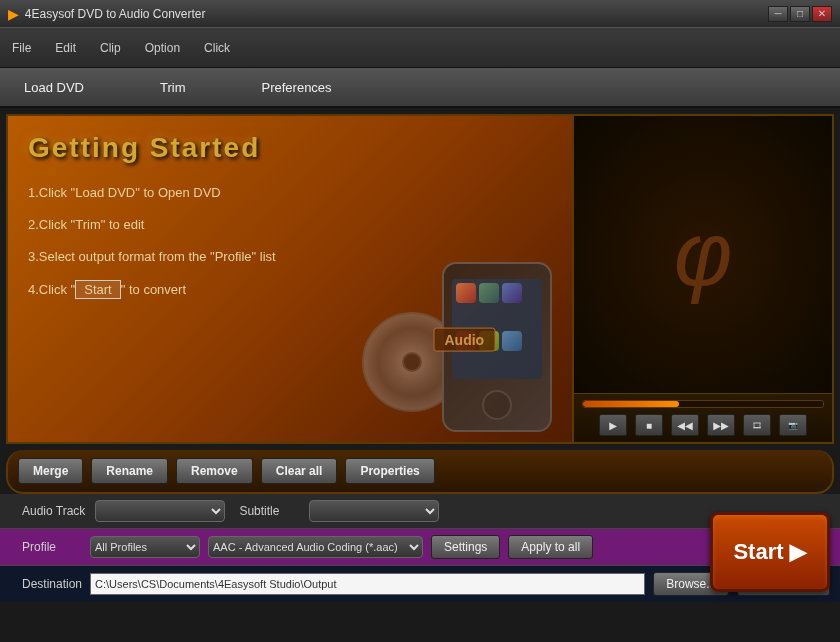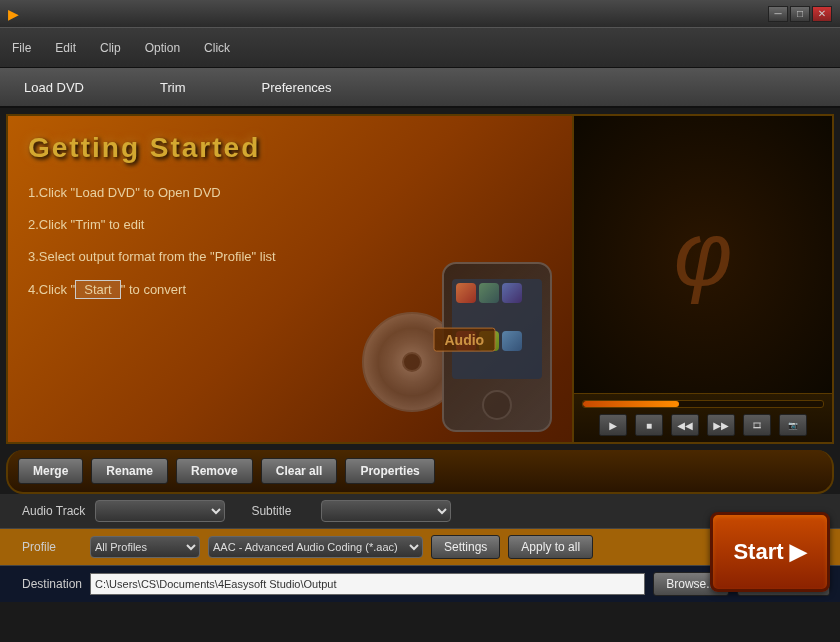--- a/index.html
+++ b/index.html
@@ -305,21 +305,21 @@
       font-size: 11px;
       cursor: pointer;
       border-radius: 4px;
     }
     
     #profile-row {
       display: flex;
       align-items: center;
       padding: 6px 10px;
       gap: 8px;
-      background: #a16207;
+      background: #701a75;
       border-top: 1px solid #444;
     }
     .profile-btn {
       background: linear-gradient(to bottom, #7a7a7a, #4a4a4a);
       border: 1px solid #222;
       color: #eee;
       padding: 4px 12px;
       cursor: pointer;
       font-size: 12px;
       border-radius: 3px;
@@ -371,20 +371,21 @@
       position: relative;
       background: #2a2a2a;
     }
   </style>
 </head>
 <body>
 
 <div id="title-bar">
   <div id="title-bar-left">
     <span style="color:#f90;font-size:14px;">▶</span>
+    <span>4Easysof DVD to Audio Converter</span>
   </div>
   <div id="title-bar-controls">
     <button class="title-btn">─</button>
     <button class="title-btn">□</button>
     <button class="title-btn" style="background:linear-gradient(to bottom,#cc3333,#882222);">✕</button>
   </div>
 </div>
 
 <div id="menu-bar">
   <span class="menu-item">File</span>
@@ -459,21 +460,21 @@
   <button class="toolbar-btn">Remove</button>
   <button class="toolbar-btn">Clear all</button>
   <button class="toolbar-btn">Properties</button>
 </div>
 
 <div id="bottom-section">
 
   <div id="options-row">
     <span class="option-label">Audio Track</span>
     <select class="option-select" style="width:130px;"></select>
-    <span class="option-label" style="margin-left:16px;">Subtitle</span>
+    <span class="option-label" style="margin-left:4px;">Subtitle</span>
     <select class="option-select" style="width:130px;"></select>
   </div>
 
   <div id="profile-row">
     <span class="option-label">Profile</span>
     <select class="option-select" style="width:110px;">
       <option>All Profiles</option>
     </select>
     <select class="option-select" style="width:215px;">
       <option>AAC - Advanced Audio Coding (*.aac)</option>

